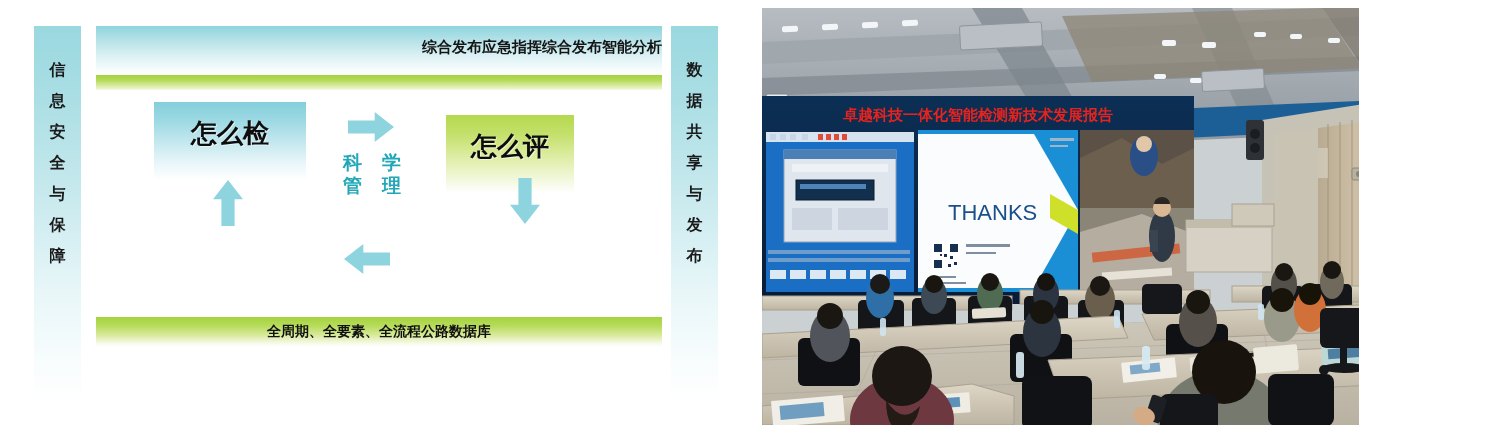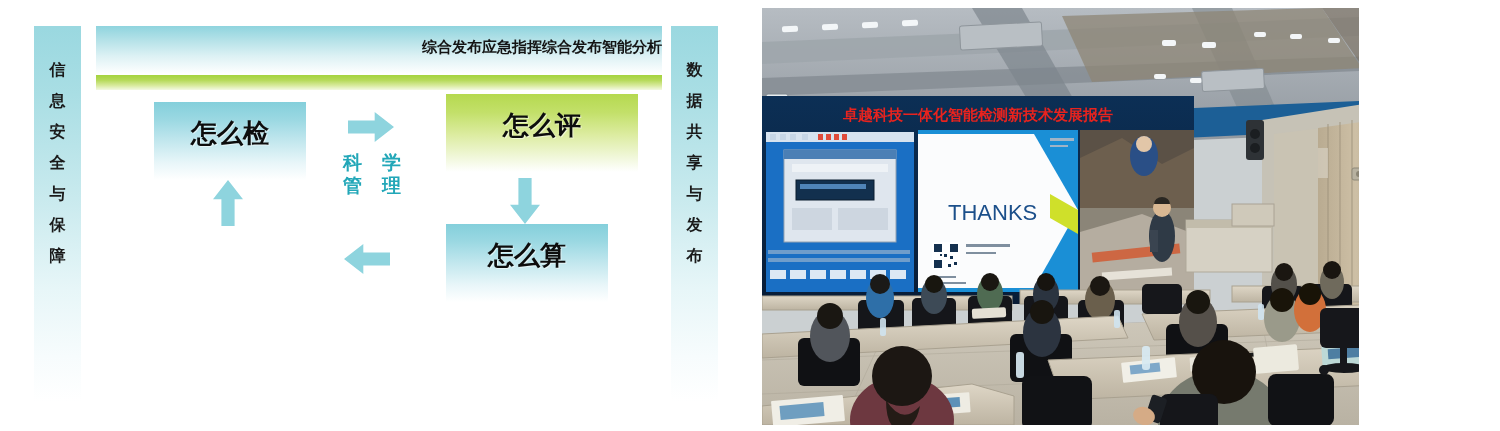--- a/index.html
+++ b/index.html
@@ -127,21 +127,21 @@
   }
   .box.cyan {
     background: linear-gradient(to bottom,
       #84cfdb 0%, #9ad8e2 22%, #c2e7ee 50%, #e8f6f9 78%, #ffffff 100%);
   }
   .box.green {
     background: linear-gradient(to bottom,
       #b5d94f 0%, #c3e06a 24%, #dcecA0 52%, #f0f7d8 80%, #ffffff 100%);
   }
   .box.b1 { left: 58px;  top: 76px;  width: 152px; height: 78px; }
-  .box.b2 { left: 350px; top: 68px;  width: 192px; height: 78px; }
+  .box.b2 { left: 350px; top: 89px;  width: 128px; height: 78px; }
   .box.b3 { left: 58px;  top: 198px; width: 152px; height: 78px; }
   .box.b4 { left: 350px; top: 198px; width: 162px; height: 78px; }
 
   
   .arrow {
     position: absolute;
     background: #8ed4de;
   }
   .arrow-right {
     left: 252px; top: 86px;
@@ -258,36 +258,36 @@
           <span>智能分析</span>
         </div>
         <div class="green-bar top"></div>
 
         <div class="box cyan b1">
           <span>怎么检</span>
         </div>
         <div class="box green b2">
           <span>怎么评</span>
         </div>
-        <div class="box cyan b4">
-          <span>怎么算</span>
-        </div>
 
         <div class="arrow arrow-right"></div>
         <div class="arrow arrow-down"></div>
         <div class="arrow arrow-left"></div>
         <div class="arrow arrow-up"></div>
 
         <div class="center-label">
           <span>科</span>
           <span>学</span>
           <span>管</span>
           <span>理</span>
         </div>
 
+        <div class="bottom-bar bar1">
+          <div class="bartext">全周期、全要素、全流程公路数据库</div>
+        </div>
 
       </div>
     </div>
   </div>
 
   <div class="photo">
     <span class="cap-hidden">会议室技术报告现场照片</span>
     <svg width="718" height="417" viewBox="0 0 718 417" xmlns="http://www.w3.org/2000/svg">
       <defs>
         <linearGradient id="ceilGrad" x1="0" y1="0" x2="0" y2="1">

